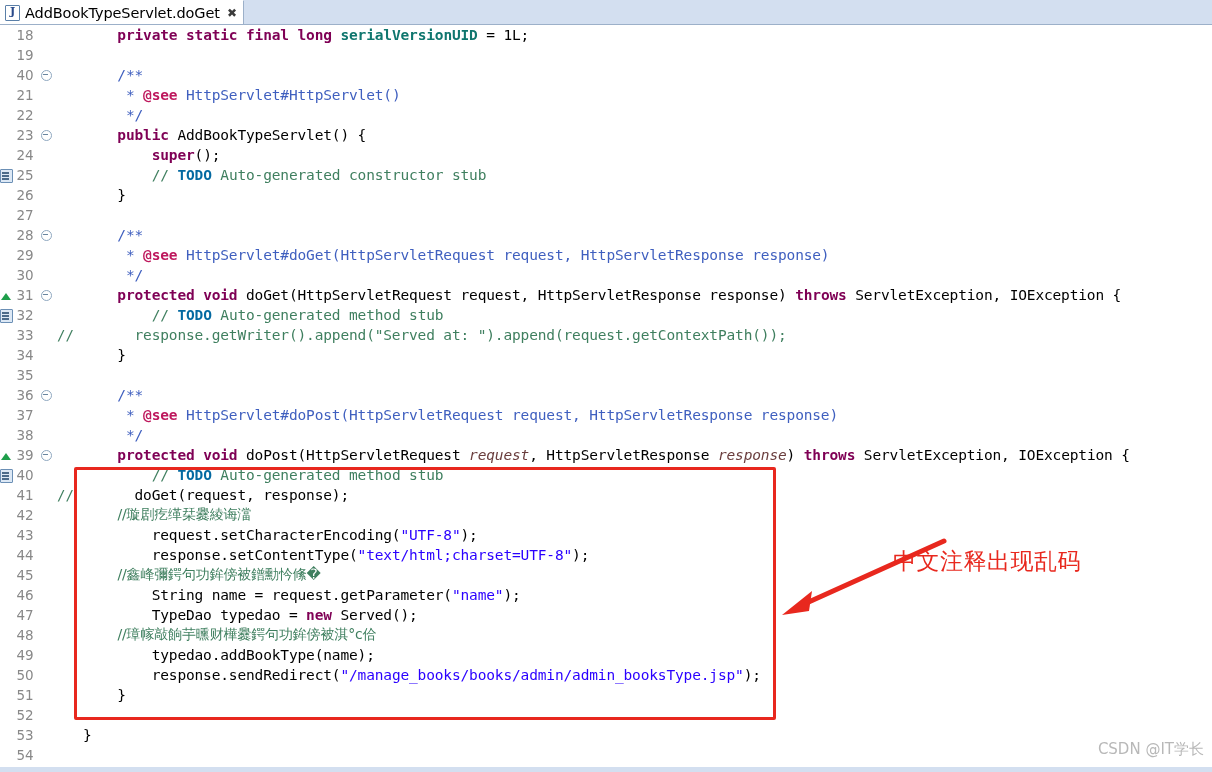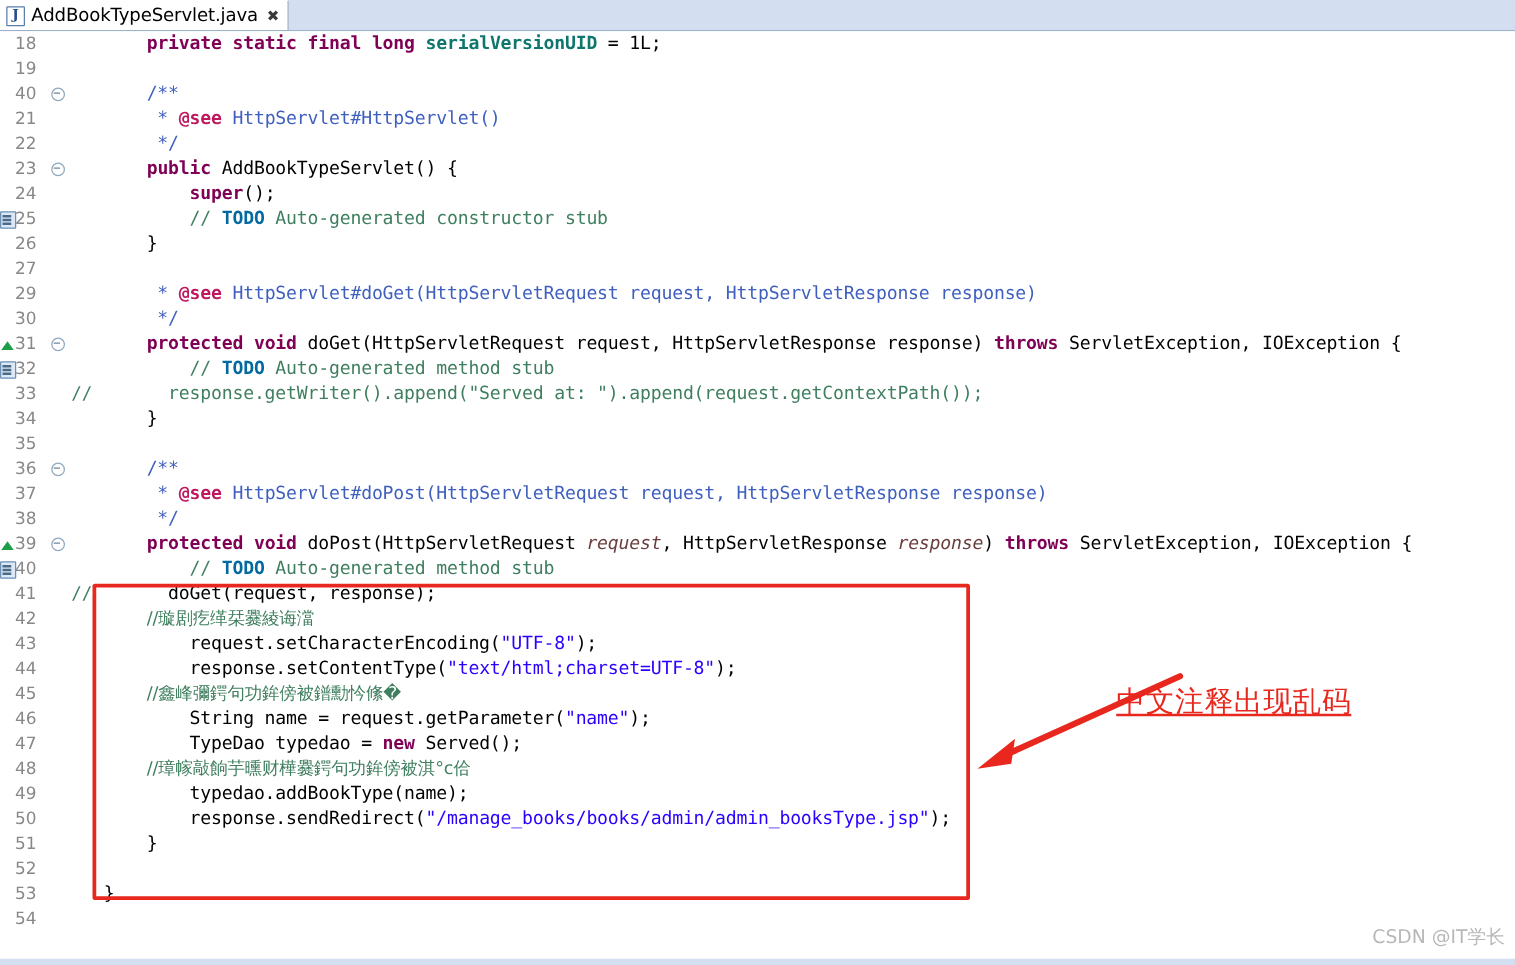--- a/index.html
+++ b/index.html
@@ -86,21 +86,21 @@
   }
   .code-table tr { height: 20px; }
   .marker-col {
     width: 12px;
     vertical-align: middle;
     text-align: center;
     padding: 0;
   }
   .num-col {
     width: 26px;
-    text-align: left;
+    text-align: center;
     vertical-align: middle;
     padding: 0 1px 0 0;
     font-family: "DejaVu Sans", "Liberation Sans", sans-serif;
     font-size: 13.5px;
     color: #888888;
     user-select: none;
   }
   .fold-col {
     width: 14px;
     text-align: center;
@@ -190,21 +190,20 @@
     box-sizing: border-box;
     border-radius: 2px;
   }
   .annot-text {
     position: absolute;
     color: #e8281e;
     font-family: "DejaVu Sans", "Liberation Sans", sans-serif;
     font-size: 23px;
     white-space: nowrap;
     letter-spacing: 0.5px;
-    text-decoration: underline;
   }
   .arrow-svg {
     position: absolute;
     pointer-events: none;
   }
 
   
   .watermark {
     position: absolute;
     right: 8px;
@@ -220,21 +219,21 @@
     height: 6px;
     background: #d3dff0;
   }
 </style>
 </head>
 <body>
 
 <div class="tabbar">
   <div class="tab-active">
     <span class="java-icon"></span>
-    <span class="tab-title">AddBookTypeServlet.java</span>
+    <span class="tab-title">AddBookTypeServlet.doGet</span>
     <span class="tab-close">✖</span>
   </div>
 </div>
 
 <div class="editor">
 
   <table class="code-table">
     <tbody>
 
       <tr>
@@ -310,20 +309,27 @@
       </tr>
 
       <tr>
         <td class="marker-col"></td>
         <td class="num-col">27</td>
         <td class="fold-col"></td>
         <td class="cmt-col"></td>
         <td class="code-col"></td>
       </tr>
 
+      <tr>
+        <td class="marker-col"></td>
+        <td class="num-col">28</td>
+        <td class="fold-col"><span class="fold-minus"></span></td>
+        <td class="cmt-col"></td>
+        <td class="code-col"><span class="jdoc">    /**</span></td>
+      </tr>
 
       <tr>
         <td class="marker-col"></td>
         <td class="num-col">29</td>
         <td class="fold-col"></td>
         <td class="cmt-col"></td>
         <td class="code-col"><span class="jdoc">     * </span><span class="jtag">@see</span><span class="jdoc"> HttpServlet#doGet(HttpServletRequest request, HttpServletResponse response)</span></td>
       </tr>
 
       <tr>

